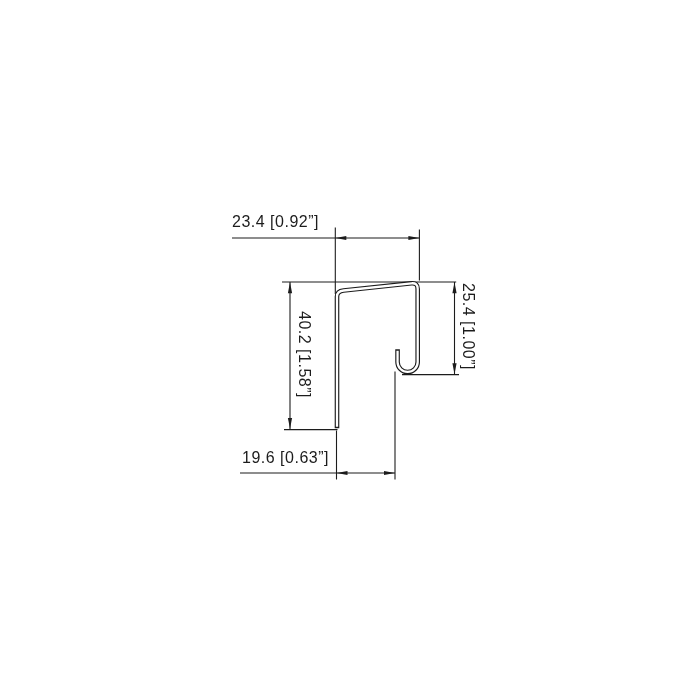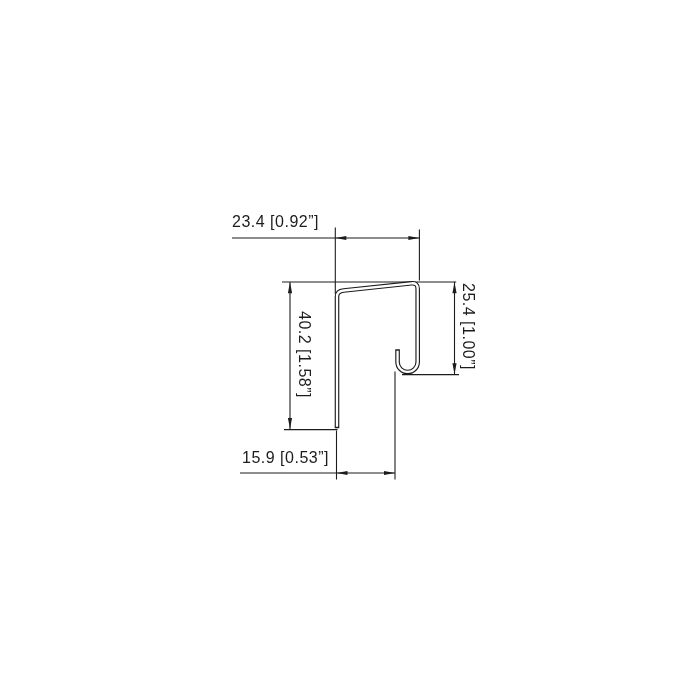--- a/index.html
+++ b/index.html
@@ -71,15 +71,15 @@
       <path stroke="#ffffff" stroke-width="2.3" d="M 337 426.8 L 337 296.5 Q 337 291.2 343.6 290.5 L 411.5 283.3 Q 417.7 282.7 417.7 289 L 417.7 361.9 A 10.07 10.07 0 0 1 397.56 361.9 L 397.56 350.8"></path>
     </g>
   </svg>
 
   <div class="dim-label" style="left:232px; top:213px;">23.4 [0.92”]</div>
 
   <div class="dim-label vertical" style="left:313px; top:311px;">40.2 [1.58”]</div>
 
   <div class="dim-label vertical" style="left:477px; top:283px;">25.4 [1.00”]</div>
 
-  <div class="dim-label" style="left:242px; top:449px;">15.9 [0.53”]</div>
+  <div class="dim-label" style="left:242px; top:449px;">19.6 [0.63”]</div>
 
 </div>
 
 </body></html>

